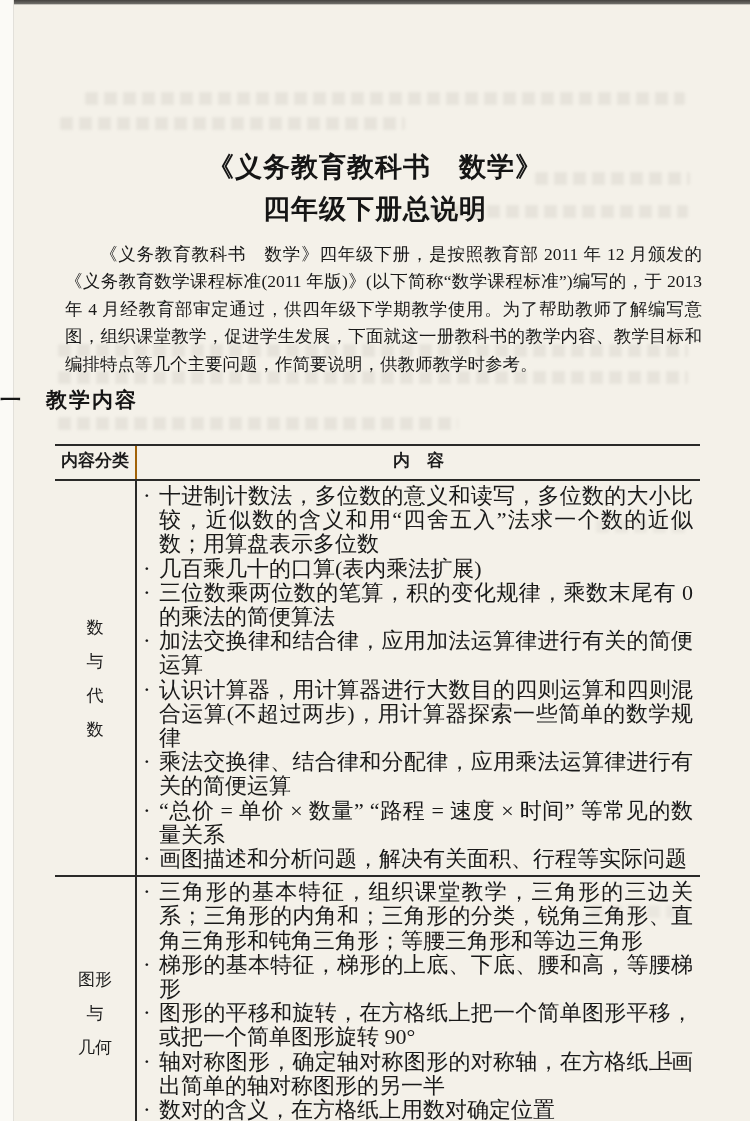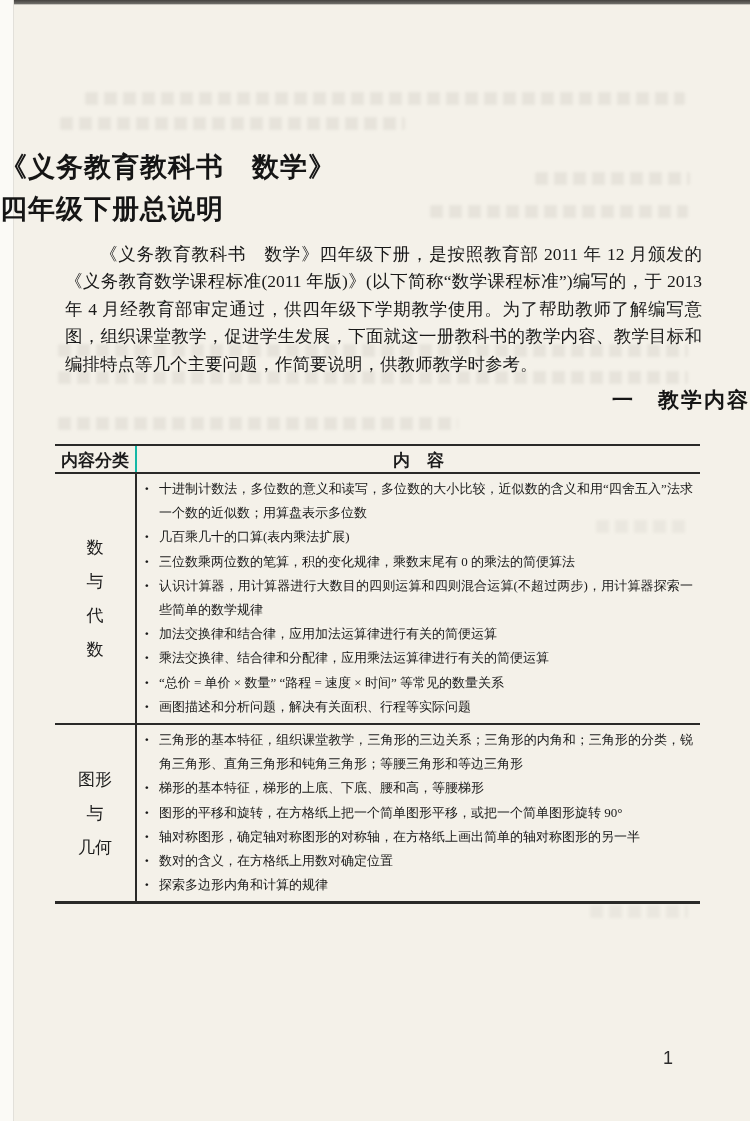--- a/index.html
+++ b/index.html
@@ -31,53 +31,53 @@
   .g2{top:117px;left:60px;width:345px;}
   .g3{top:172px;left:535px;width:155px;}
   .g4{top:205px;left:430px;width:258px;}
   .g5{top:344px;left:58px;width:630px;}
   .g6{top:371px;left:58px;width:630px;}
   .g7{top:417px;left:58px;width:400px;}
   .g8{top:520px;left:596px;width:92px;opacity:.4;}
   .g9{top:905px;left:590px;width:98px;opacity:.4;}
 
   .title{
-    position:absolute;top:146px;left:0;width:750px;
+    position:absolute;top:146px;left:0;width:750px;text-align:center;
     font-family:"Liberation Sans", sans-serif;font-weight:bold;
     font-size:27px;line-height:42px;letter-spacing:1px;color:#151515;
   }
   .intro{
     position:absolute;top:233px;left:57px;width:637px;margin:8px;
     font-size:17.5px;line-height:27.4px;text-align:justify;text-indent:2em;
     color:#191919;
   }
   .section-heading{
-    position:absolute;top:386px;left:0;width:750px;margin:0;text-align:right;
+    position:absolute;top:386px;left:0;width:750px;margin:0;text-align:left;
     font-family:"Liberation Sans", sans-serif;font-weight:bold;
     font-size:21px;letter-spacing:2px;color:#161616;
   }
   .ctable{
     position:absolute;top:444px;left:55px;width:645px;
     border-top:2px solid #2a2a28;border-bottom:3px solid #2a2a28;
   }
   .thead{display:flex;border-bottom:2px solid #2a2a28;}
-  .th{font-weight:bold;font-size:17px;padding:3px 0 0 0;text-align:center;}
+  .th{font-weight:bold;font-size:17px;padding:3px 0 7px 0;text-align:center;}
   .th-cat{width:80px;flex:0 0 80px;}
-  .th-con{flex:1;border-left:2px solid #14b8a6;}
+  .th-con{flex:1;border-left:2px solid #a16207;}
   .trow{display:flex;}
   .trow + .trow{border-top:2px solid #2a2a28;}
   .cat-cell{
     width:80px;flex:0 0 80px;display:flex;flex-direction:column;
     justify-content:center;align-items:center;gap:9px;
     font-size:17px;line-height:25px;text-align:center;
   }
   .items-cell{flex:1;border-left:2px solid #2a2a28;padding:3px 7px 4px 4px;}
   .item{
     position:relative;padding-left:18px;
-    font-size:13px;line-height:24.2px;text-align:justify;color:#191919;
+    font-size:22px;line-height:24.2px;text-align:justify;color:#191919;
   }
   .item::before{
     content:"\00B7";position:absolute;left:3px;top:0;
     font-weight:bold;font-size:17px;
   }
   .pageno{
     position:absolute;top:1048px;left:663px;
     font-family:"Liberation Sans", sans-serif;font-size:18px;color:#2b2b2b;
   }
 </style>
@@ -117,22 +117,22 @@
           <div class="cat-cell">
             <div class="cat-line">数</div>
             <div class="cat-line">与</div>
             <div class="cat-line">代</div>
             <div class="cat-line">数</div>
           </div>
           <div class="items-cell">
             <div class="item">十进制计数法，多位数的意义和读写，多位数的大小比较，近似数的含义和用“四舍五入”法求一个数的近似数；用算盘表示多位数</div>
             <div class="item">几百乘几十的口算(表内乘法扩展)</div>
             <div class="item">三位数乘两位数的笔算，积的变化规律，乘数末尾有 0 的乘法的简便算法</div>
+            <div class="item">加法交换律和结合律，应用加法运算律进行有关的简便运算</div>
             <div class="item">认识计算器，用计算器进行大数目的四则运算和四则混合运算(不超过两步)，用计算器探索一些简单的数学规律</div>
-            <div class="item">加法交换律和结合律，应用加法运算律进行有关的简便运算</div>
             <div class="item">乘法交换律、结合律和分配律，应用乘法运算律进行有关的简便运算</div>
             <div class="item">“总价 = 单价 × 数量” “路程 = 速度 × 时间” 等常见的数量关系</div>
             <div class="item">画图描述和分析问题，解决有关面积、行程等实际问题</div>
           </div>
         </div>
         <div class="trow">
           <div class="cat-cell">
             <div class="cat-line">图形</div>
             <div class="cat-line">与</div>
             <div class="cat-line">几何</div>

